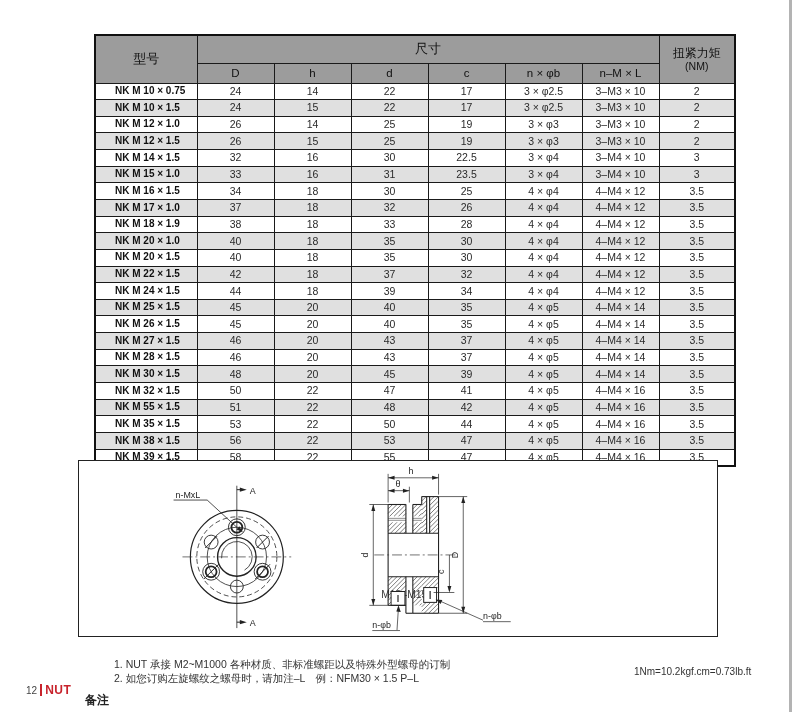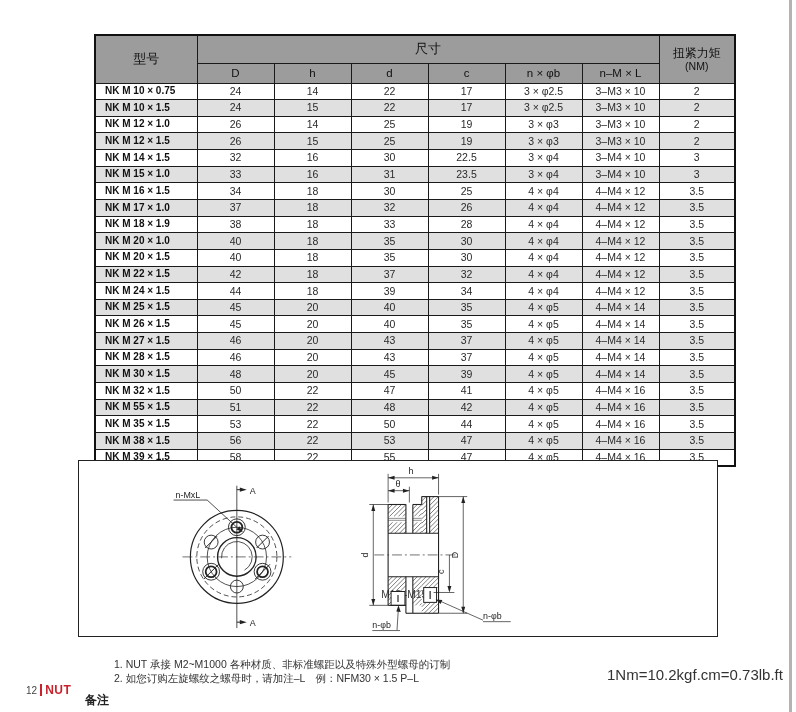--- a/index.html
+++ b/index.html
@@ -16,33 +16,33 @@
   tr.hr1{height:28px;}
   .h-model{font-size:13px;}
   .h-dim{font-size:13px;}
   .h-torque{font-size:12px;}
   .h-torque .tq1{font-size:12px;}
   .h-torque .tq2{font-size:10.5px;margin-top:1px;}
   tr.subhead th{font-size:11.5px;height:19px;}
   tbody tr{height:16.65px;background:#ffffff;}
   tbody tr.alt{background:#e0e0e0;}
   tbody td{font-size:10.5px;color:#2a2a2a;text-align:center;}
-  tbody td.model{font-weight:bold;text-align:left;padding-left:9px;font-size:10px;color:#101010;}
+  tbody td.model{font-weight:bold;text-align:left;padding-left:19px;font-size:10px;color:#101010;}
 
   
   .draw-box{position:absolute;left:78px;top:460px;width:640px;height:177px;
             border:1.5px solid #222;box-sizing:border-box;background:#fff;}
   .draw-box svg{display:block;width:100%;height:100%;}
   svg text{fill:#222;font-family:"Liberation Sans","DejaVu Sans",sans-serif;}
   .t9{font-size:9px;} .t10{font-size:10.5px;fill:#3a3a3a;}
 
   
   .notes-label{position:absolute;left:85px;top:692px;font-size:12px;font-weight:600;color:#222;}
   .notes-list{position:absolute;left:114px;top:657px;font-size:10.5px;color:#333;line-height:14px;}
-  .conv{position:absolute;left:607px;top:666px;font-size:15px;color:#333;text-align:center;}
+  .conv{position:absolute;left:634px;top:666px;font-size:10px;color:#333;text-align:center;}
   .footer{position:absolute;left:26px;top:683px;display:flex;align-items:center;}
   .footer .pg{font-size:10px;color:#444;margin-right:3px;}
   .footer .bar{display:inline-block;width:2px;height:12px;background:#c8232c;margin-right:3px;}
   .footer .brand{font-size:12px;font-weight:bold;color:#c8232c;letter-spacing:0.5px;}
 </style>
 </head>
 <body>
 
 <div class="page">
 

